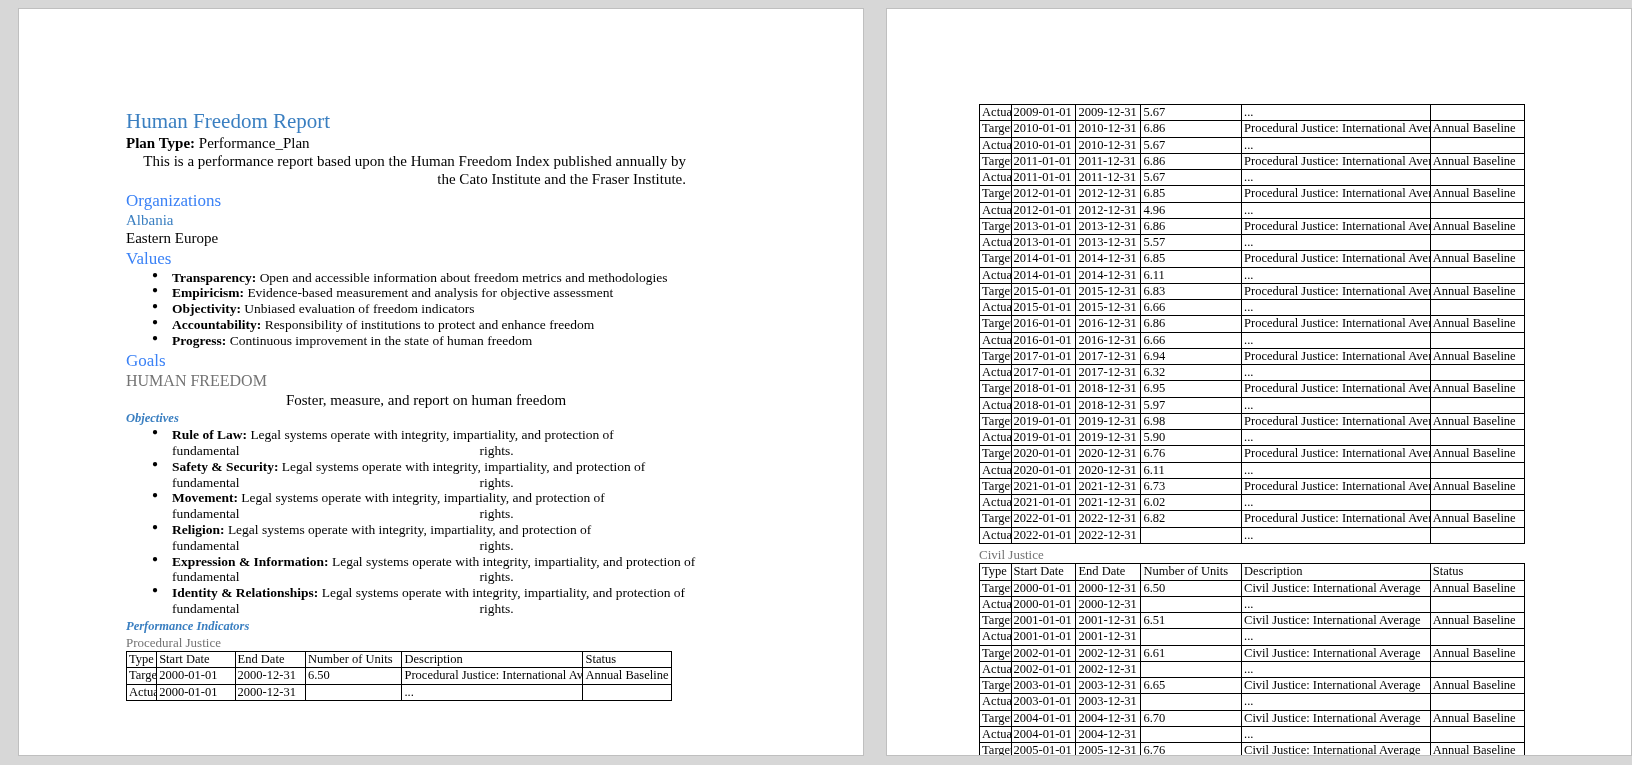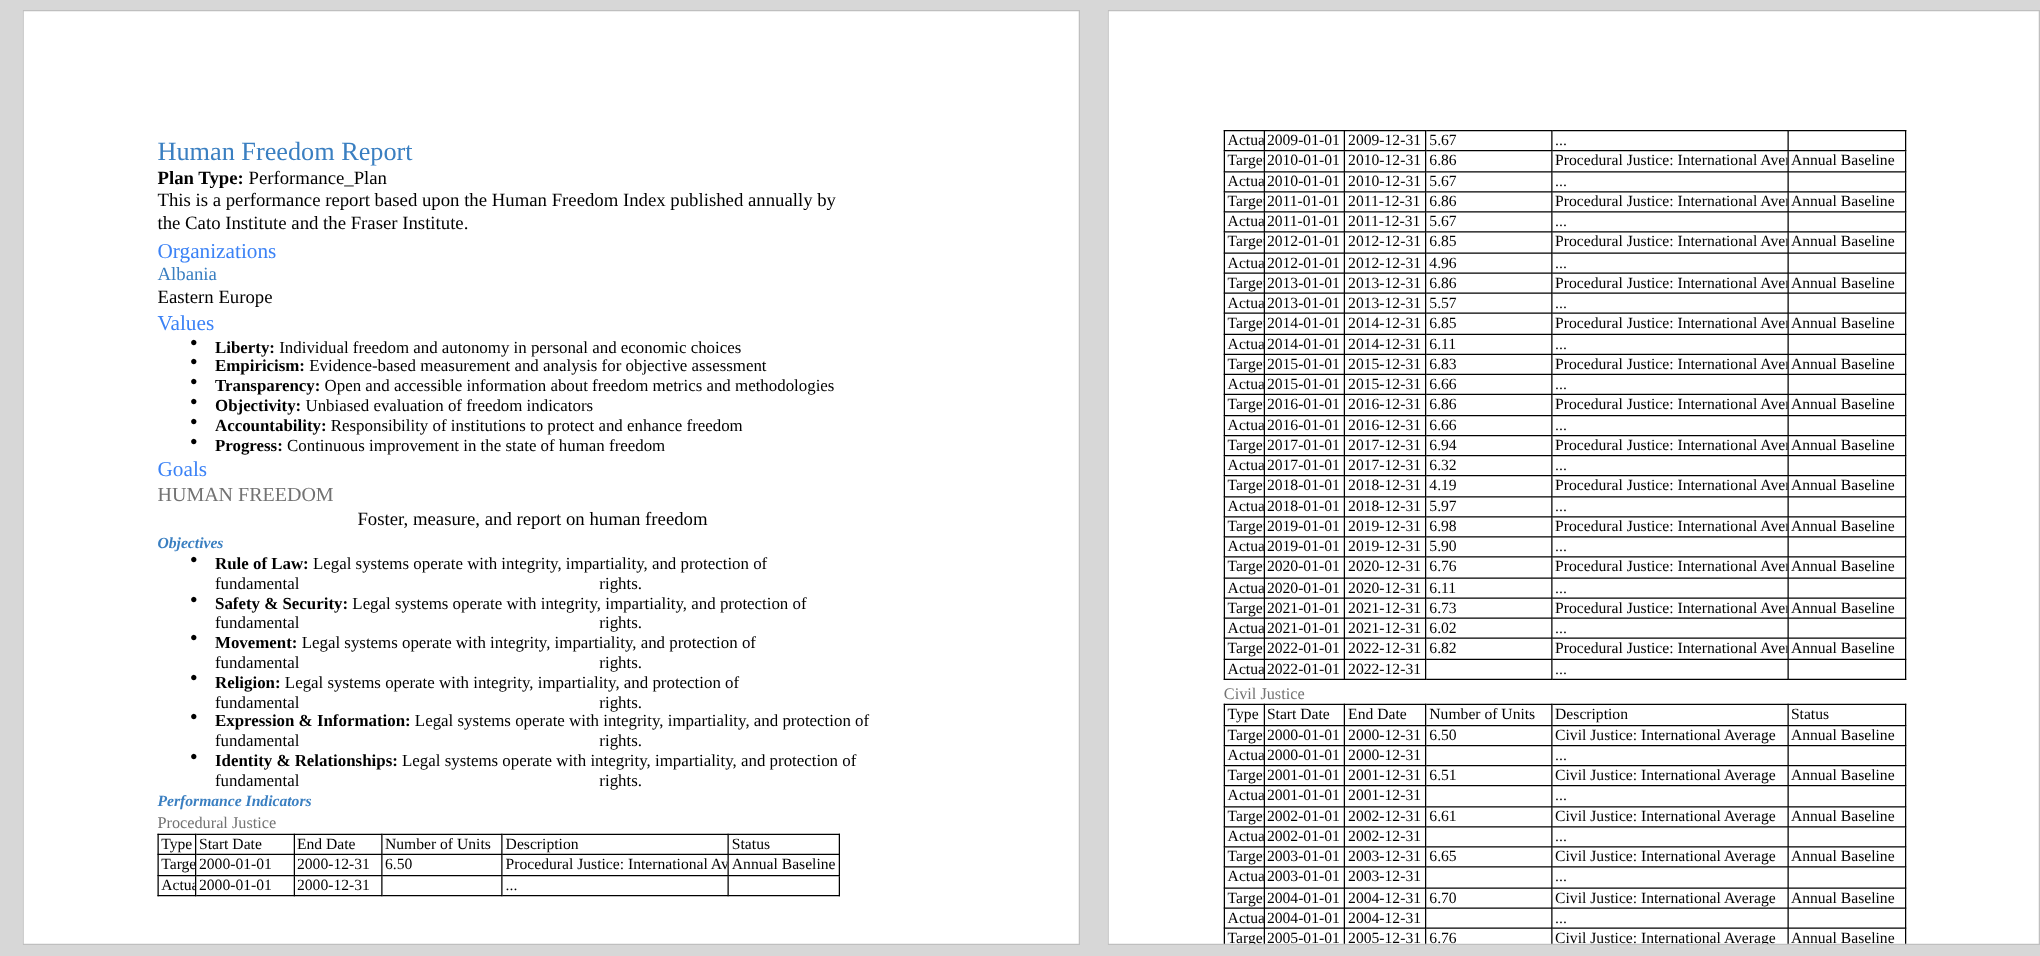--- a/index.html
+++ b/index.html
@@ -54,20 +54,21 @@
     font-size: 15px;
     margin: 0 0 1px 0;
   }
   .plan-type b { font-weight: bold; }
   .plan-type .val { font-family: "Liberation Serif", serif; }
   .intro {
     font-size: 15px;
     margin: 0 0 2px 0;
     line-height: 1.18;
     width: 560px;
+    text-align: right;
   }
   h2.section {
     color: #3b82f6;
     font-size: 17px;
     font-weight: normal;
     margin: 2px 0 1px 0;
     line-height: 1.15;
   }
   h3.org {
     color: #3a7fc1;
@@ -192,23 +193,22 @@
       </p>
 
       <p class="intro">This is a performance report based upon the Human Freedom Index published annually by the Cato Institute and the Fraser Institute.</p>
 
       <h2 class="section">Organizations</h2>
       <h3 class="org">Albania</h3>
       <div class="org-region">Eastern Europe</div>
 
       <h2 class="section">Values</h2>
       <ul class="bullets">
-        <li><b>Liberty:</b><span> Individual freedom and autonomy in personal and economic choices</span></li>
+        <li><b>Transparency:</b><span> Open and accessible information about freedom metrics and methodologies</span></li>
         <li><b>Empiricism:</b><span> Evidence-based measurement and analysis for objective assessment</span></li>
-        <li><b>Transparency:</b><span> Open and accessible information about freedom metrics and methodologies</span></li>
         <li><b>Objectivity:</b><span> Unbiased evaluation of freedom indicators</span></li>
         <li><b>Accountability:</b><span> Responsibility of institutions to protect and enhance freedom</span></li>
         <li><b>Progress:</b><span> Continuous improvement in the state of human freedom</span></li>
       </ul>
 
       <h2 class="section">Goals</h2>
       <h3 class="goal">HUMAN FREEDOM</h3>
       <div class="goal-desc">Foster, measure, and report on human freedom</div>
 
       <h4 class="subsection">Objectives</h4>
@@ -431,21 +431,21 @@
               <td>2017-01-01</td>
               <td>2017-12-31</td>
               <td>6.32</td>
               <td>...</td>
               <td></td>
             </tr>
             <tr>
               <td>Target</td>
               <td>2018-01-01</td>
               <td>2018-12-31</td>
-              <td>4.19</td>
+              <td>6.95</td>
               <td>Procedural Justice: International Average</td>
               <td>Annual Baseline</td>
             </tr>
             <tr>
               <td>Actual</td>
               <td>2018-01-01</td>
               <td>2018-12-31</td>
               <td>5.97</td>
               <td>...</td>
               <td></td>

